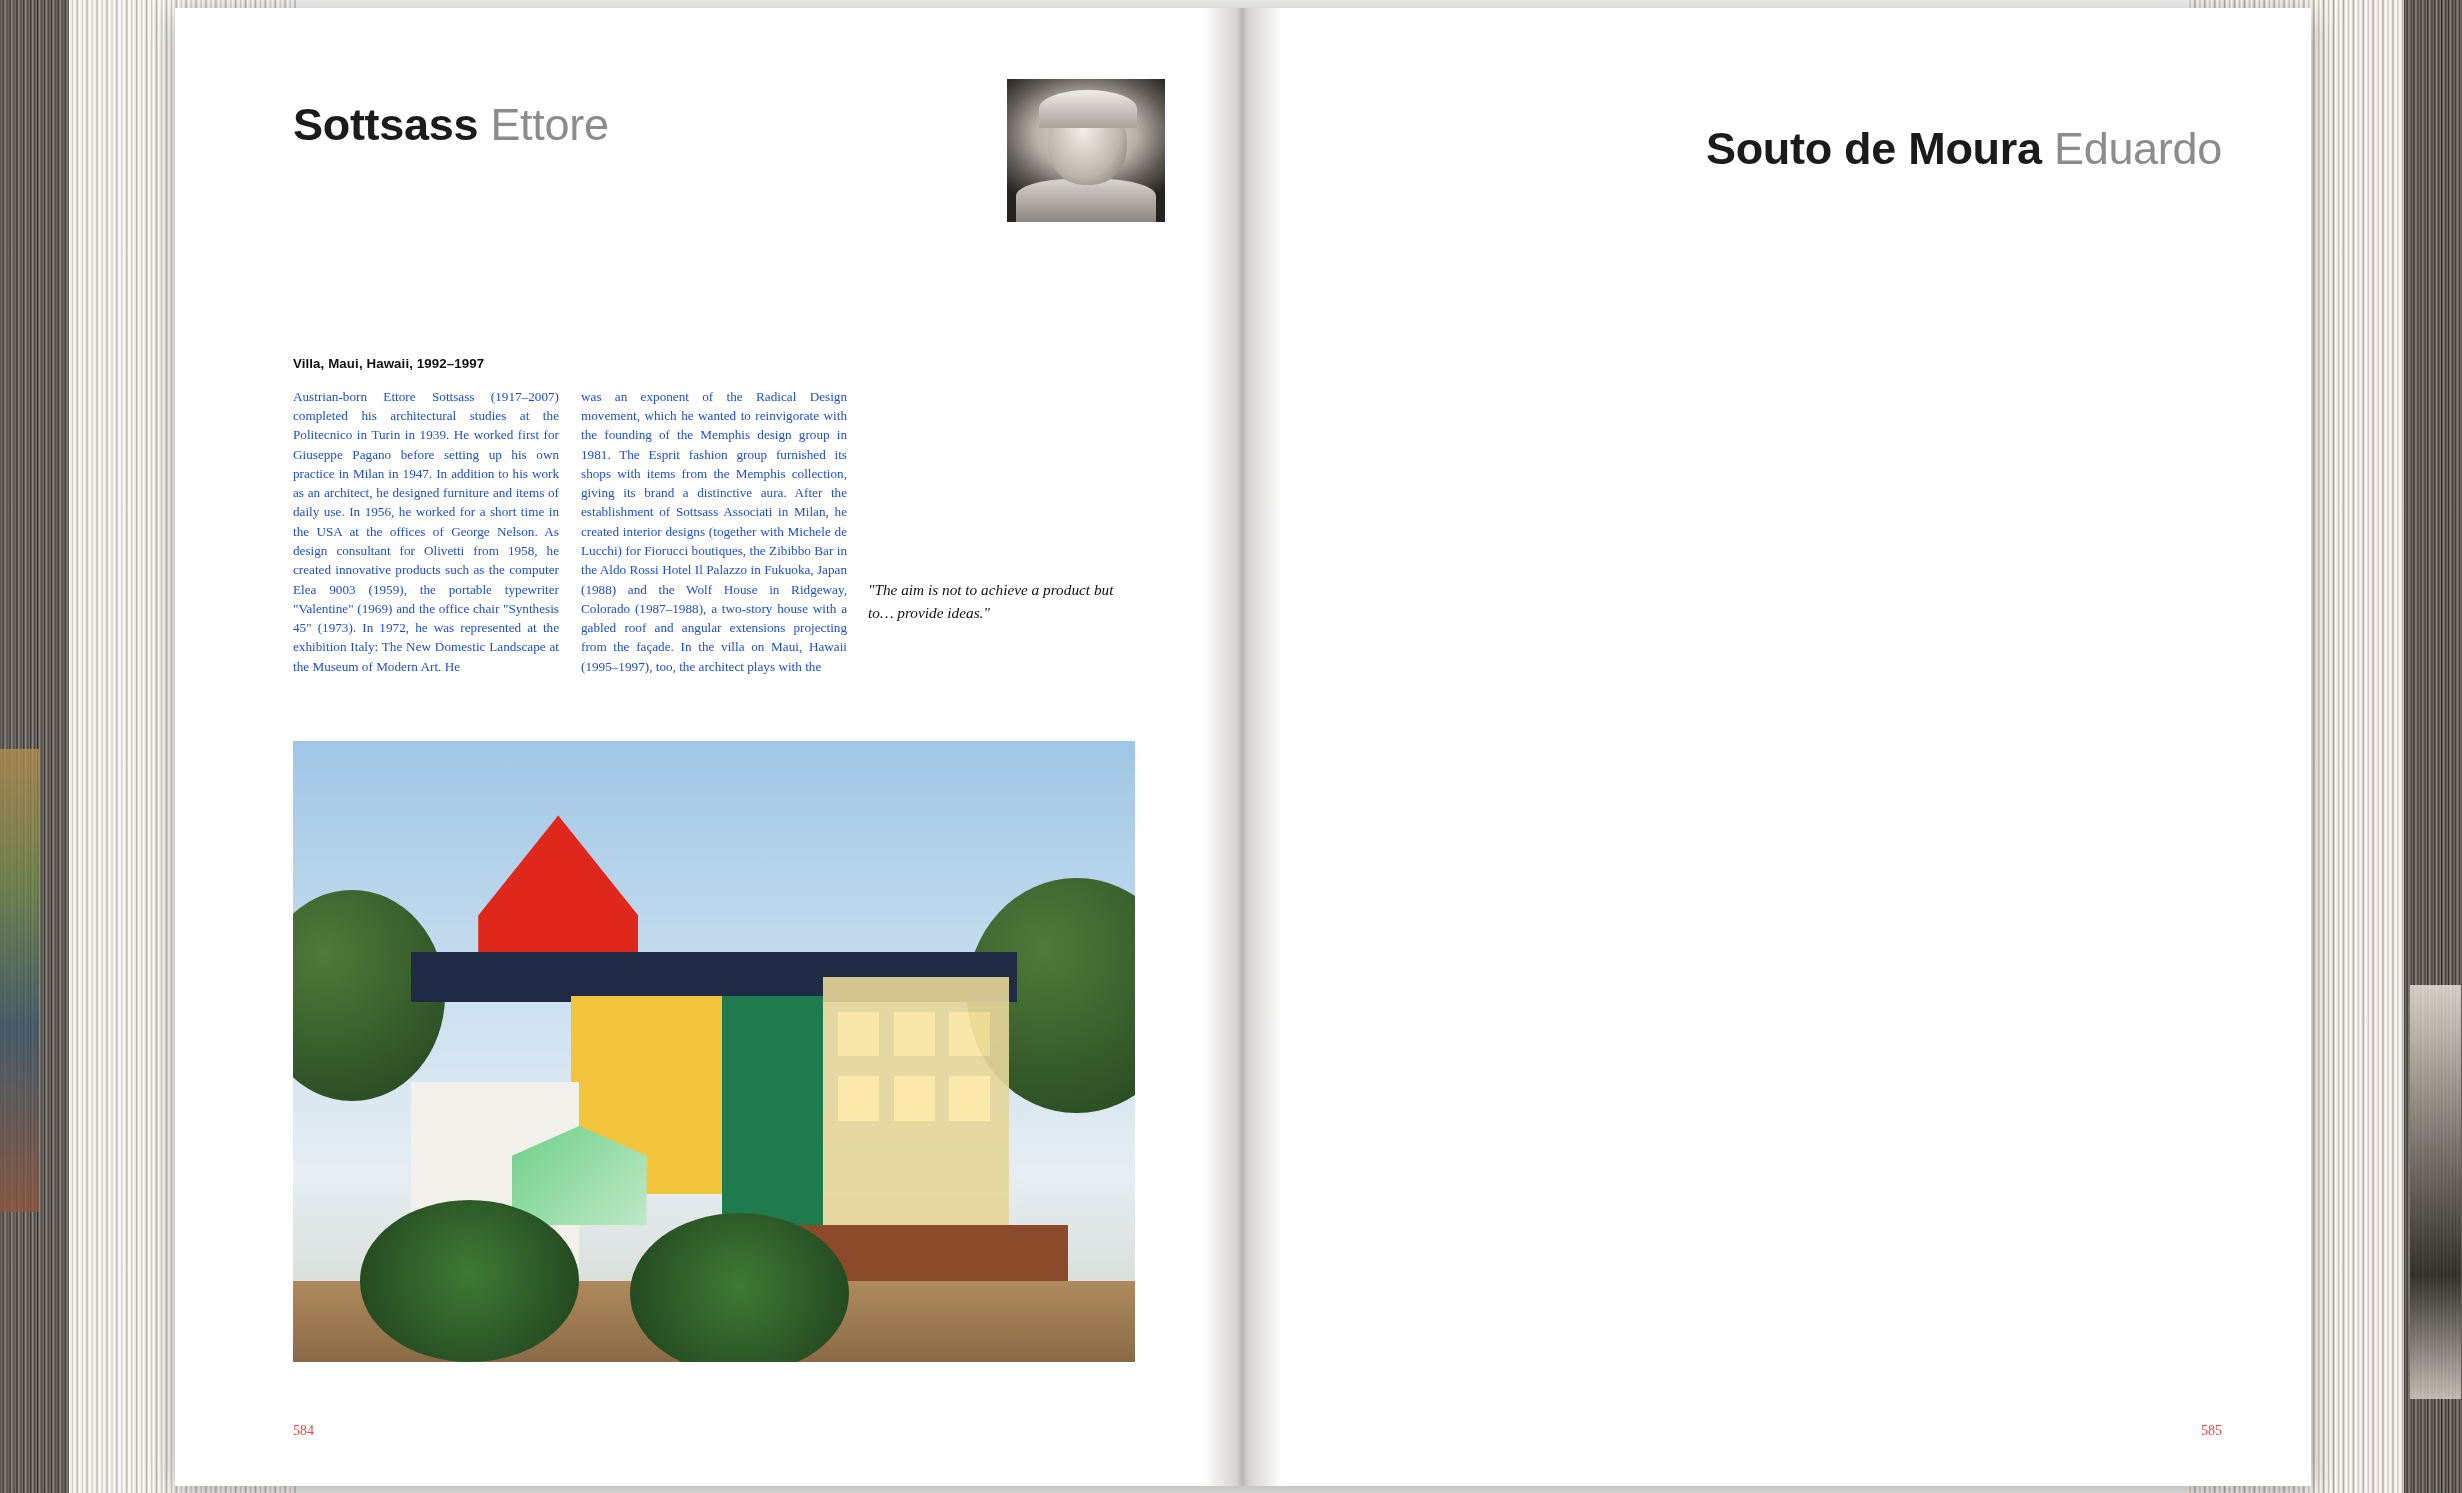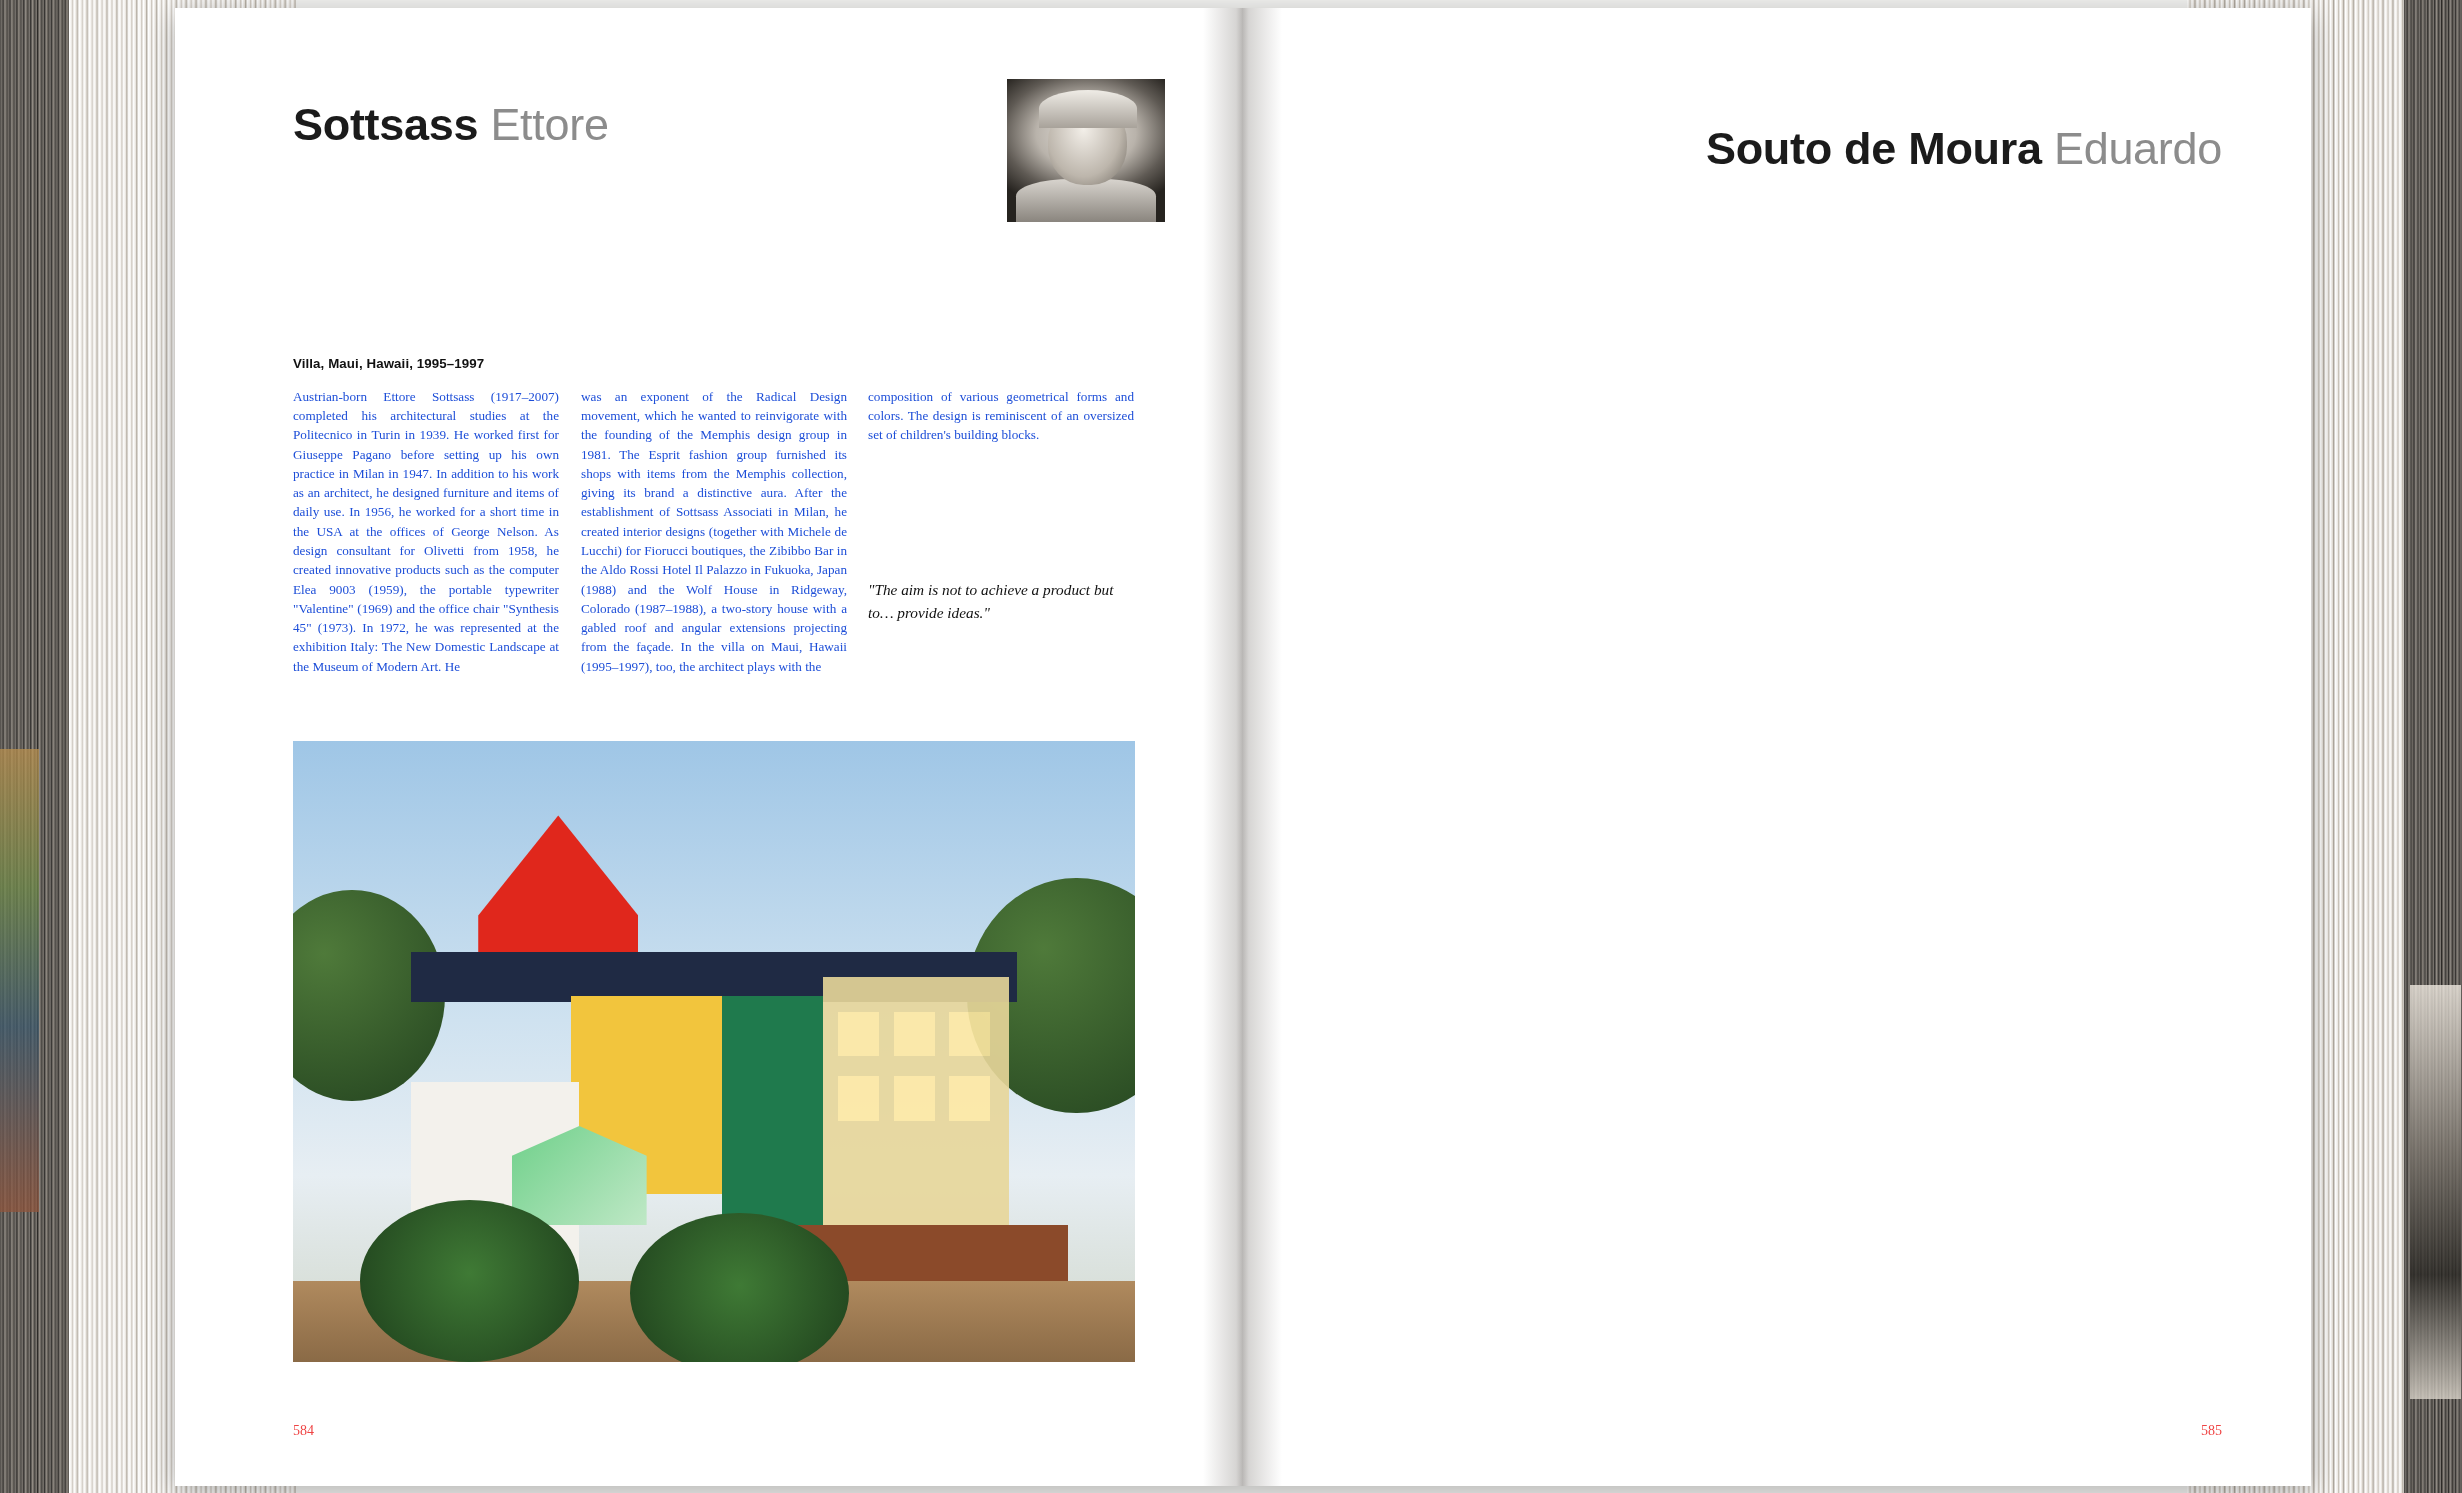--- a/index.html
+++ b/index.html
@@ -117,25 +117,24 @@
         <span class="second">Ettore</span>
       </div>
 
       <div class="portrait" id="portrait-sottsass">
         <div class="p-bg1"></div>
         <div class="p-body1"></div>
         <div class="p-face1"></div>
         <div class="p-hair1"></div>
       </div>
 
-      <div class="caption" id="caption-left">Villa, Maui, Hawaii, 1995–1997</div>
+      <div class="caption" id="caption-left">Villa, Maui, Hawaii, 1992–1997</div>
 
       <div class="col" id="col1">Austrian-born Ettore Sottsass (1917–2007) completed his architectural studies at the Politecnico in Turin in 1939. He worked first for Giuseppe Pagano before setting up his own practice in Milan in 1947. In addition to his work as an architect, he designed furniture and items of daily use. In 1956, he worked for a short time in the USA at the offices of George Nelson. As design consultant for Olivetti from 1958, he created innovative products such as the computer Elea 9003 (1959), the portable typewriter "Valentine" (1969) and the office chair "Synthesis 45" (1973). In 1972, he was represented at the exhibition Italy: The New Domestic Landscape at the Museum of Modern Art. He</div>
       <div class="col" id="col2">was an exponent of the Radical Design movement, which he wanted to reinvigorate with the founding of the Memphis design group in 1981. The Esprit fashion group furnished its shops with items from the Memphis collection, giving its brand a distinctive aura. After the establishment of Sottsass Associati in Milan, he created interior designs (together with Michele de Lucchi) for Fiorucci boutiques, the Zibibbo Bar in the Aldo Rossi Hotel Il Palazzo in Fukuoka, Japan (1988) and the Wolf House in Ridgeway, Colorado (1987–1988), a two-story house with a gabled roof and angular extensions projecting from the façade. In the villa on Maui, Hawaii (1995–1997), too, the architect plays with the</div>
-      <div class="col" id="col3">composition of various geometrical forms and colors. The design is reminiscent of an oversized set of children's building blocks.</div>
 
       <div class="quote" id="quote-left">"The aim is not to achieve a product but to… provide ideas."</div>
 
       <div class="imgbox" id="img-villa">
         <div class="sky"></div>
         <div class="tree" style="left:-4%;top:24%;width:22%;height:34%;"></div>
         <div class="tree" style="left:80%;top:22%;width:26%;height:38%;"></div>
         <div class="redroof"></div>
         <div class="navyband"></div>
         <div class="glassblk">

